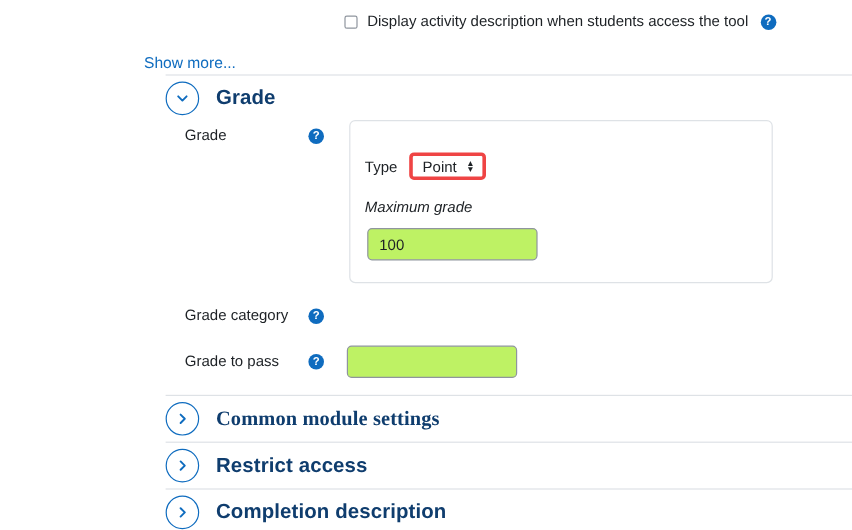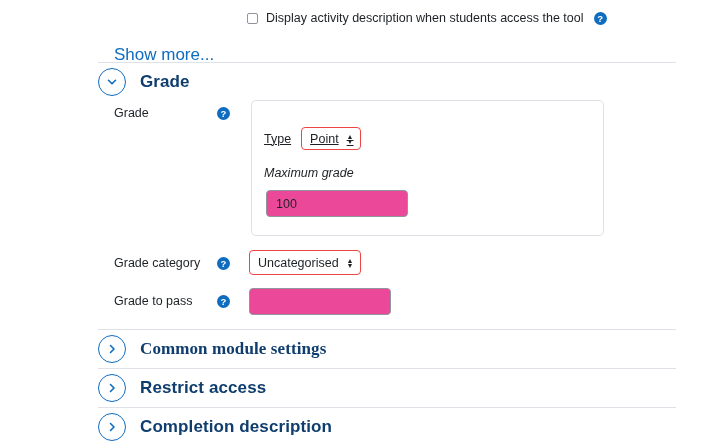--- a/index.html
+++ b/index.html
@@ -12,20 +12,21 @@
     background: #ffffff;
     font-family: "Liberation Sans", sans-serif;
     font-size: 13px;
     color: #1d2125;
     overflow: hidden;
   }
   .page {
     position: relative;
     width: 594px;
     height: 442px;
+    margin-left: 40px;
   }
 
   
   .checkbox-row {
     position: absolute;
     left: 247px;
     top: 11px;
     display: flex;
     align-items: center;
   }
@@ -59,23 +60,23 @@
     font-family: "Liberation Sans", sans-serif;
     vertical-align: middle;
   }
   .help-after {
     margin-left: 10px;
   }
 
   
   .show-more {
     position: absolute;
-    left: 114px;
+    left: 80px;
     top: 45px;
-    font-size: 17px;
+    font-size: 13px;
     color: #0f6cbf;
     text-decoration: none;
     cursor: pointer;
   }
 
   
   .section-head {
     position: absolute;
     left: 98px;
     width: 578px;
@@ -128,28 +129,27 @@
     border-radius: 5px;
     background: #fff;
     box-sizing: border-box;
   }
   .type-row {
     position: absolute;
     left: 264px;
     top: 127px;
     display: flex;
     align-items: center;
-    text-decoration: underline;
   }
   .type-text {
     font-size: 12.5px;
     margin-right: 10px;
   }
   .select {
-    border: 1px solid #ef4444;
+    border: 3px solid #ef4444;
     border-radius: 4px;
     background: #fff;
     height: 23px;
     display: flex;
     align-items: center;
     padding: 0 6px 0 8px;
     font-size: 12.5px;
     color: #1d2125;
     box-sizing: border-box;
     cursor: pointer;
@@ -165,21 +165,21 @@
   .maxgrade-label {
     position: absolute;
     left: 264px;
     top: 166px;
     font-size: 12.5px;
     font-style: italic;
   }
   .text-input {
     border: 1px solid #8f959e;
     border-radius: 4px;
-    background: #ec4899;
+    background: #bef264;
     box-sizing: border-box;
     font-family: "Liberation Sans", sans-serif;
     font-size: 12.5px;
     color: #1d2125;
     padding: 0 9px;
     outline: none;
   }
   .text-input::placeholder { color: #a0a6ac; }
   #maxgrade-input {
     position: absolute;
@@ -238,27 +238,20 @@
           <span>▼</span>
         </span>
     </span>
   </div>
 
   <span class="maxgrade-label">Maximum grade</span>
   <input id="maxgrade-input" class="text-input" type="text" value="100" style="">
 
   <span class="field-label" style="left:114px; top:256px;text-align:right;">Grade category</span>
   <span class="label-help" style="left:217px; top:255px;"><span class="help-icon">?</span></span>
-  <span id="gradecategory-select" class="select">
-    <span>Uncategorised</span>
-    <span class="arrows">
-        <span>▲</span>
-        <span>▼</span>
-      </span>
-  </span>
 
   <span class="field-label" style="left:114px; top:294px;">Grade to pass</span>
   <span class="label-help" style="left:217px; top:293px;"><span class="help-icon">?</span></span>
   <input id="gradetopass-input" class="text-input" type="text" value="" style="">
 
   <div class="section-head" style="top:329px;font-family:Liberation Serif, serif;">
     <span class="chev">
       <svg width="12" height="12" viewBox="0 0 12 12" aria-hidden="true">
         <path d="M4.5 2.5 L8 6 L4.5 9.5" fill="none" stroke="#0f6cbf" stroke-width="1.6" stroke-linecap="round" stroke-linejoin="round"></path>
       </svg>

